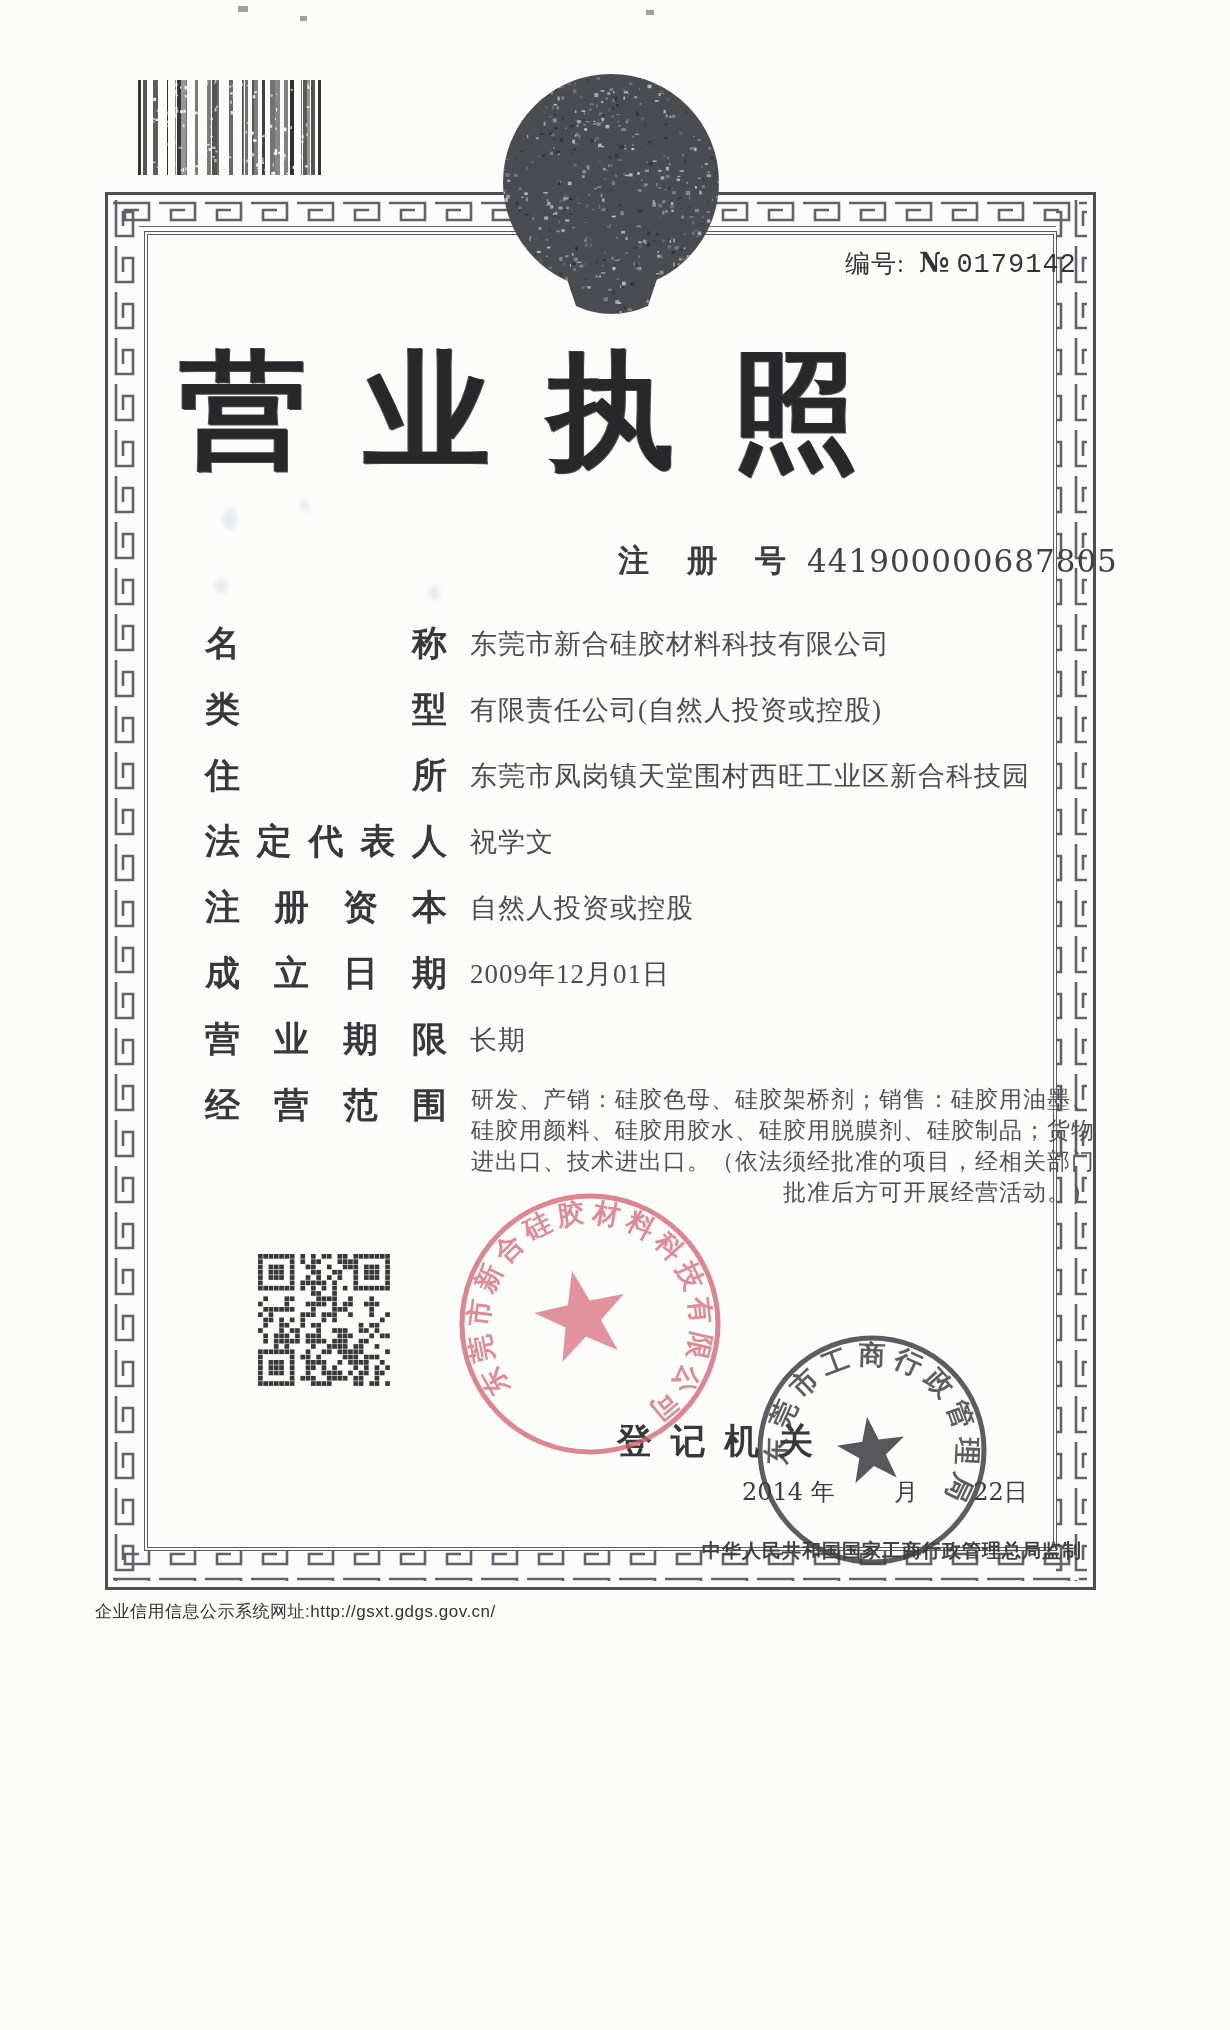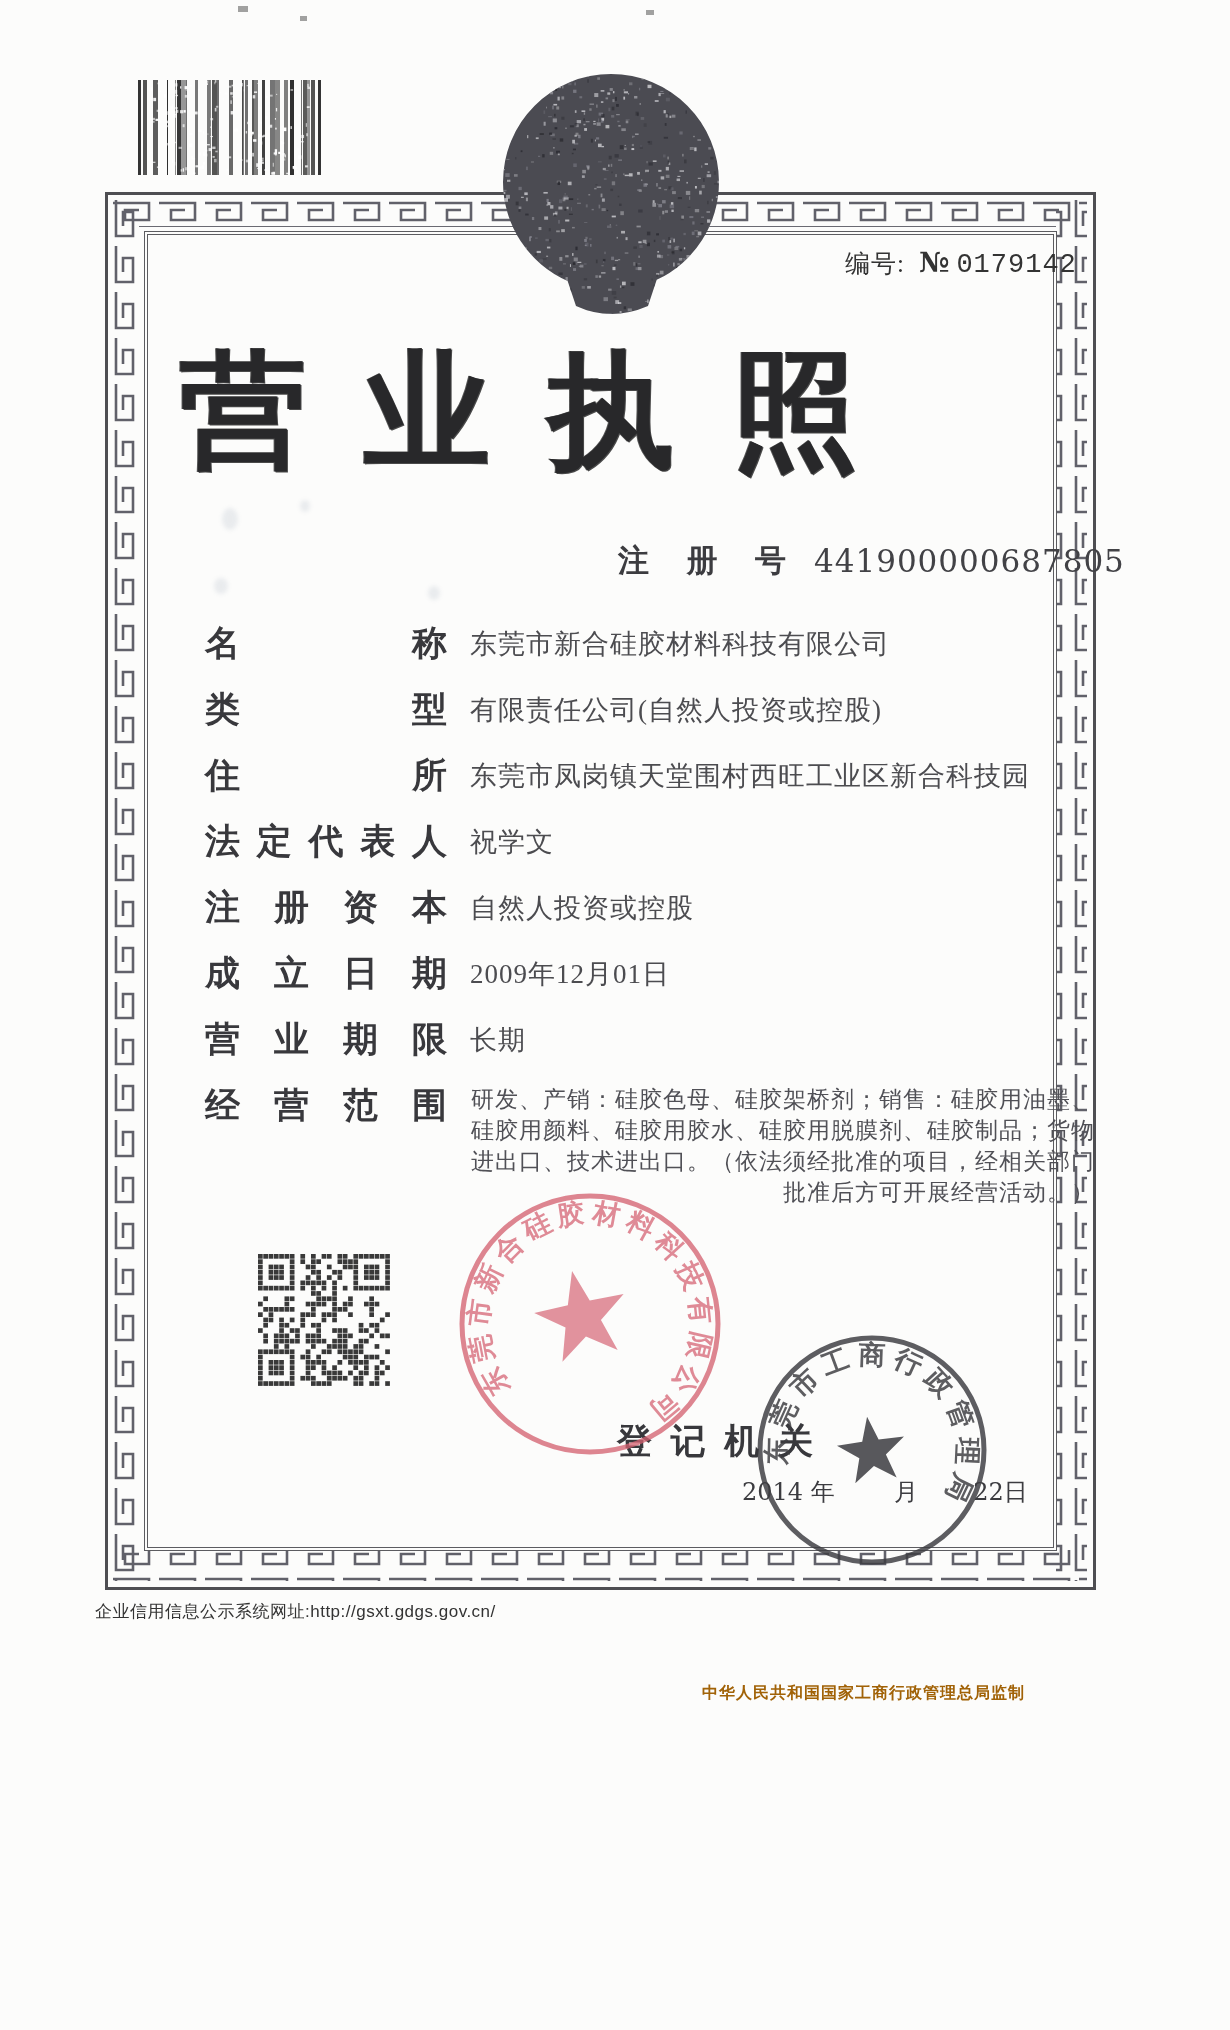--- a/index.html
+++ b/index.html
@@ -25,21 +25,21 @@
   
   #title{left:180px;top:328px;width:850px;text-align:left;
     font-family:"Liberation Sans",sans-serif;font-weight:bold;
     font-size:126px;letter-spacing:58px;color:#28282a;
     text-shadow:1px 1px 0 #4a4a4a, -1px 0 0 #555;
     white-space:nowrap;}
   
   #regrow{left:618px;top:540px;white-space:nowrap;}
   #regrow .rlabel{display:inline-flex;justify-content:space-between;width:168px;
     font-family:"Liberation Sans",sans-serif;font-weight:bold;font-size:31px;color:#3c3c40;vertical-align:middle;}
-  #regrow .rval{font-family:"DejaVu Serif",serif;font-size:31px;color:#424246;margin-left:28px;vertical-align:middle;letter-spacing:1px;}
+  #regrow .rval{font-family:"DejaVu Serif",serif;font-size:31px;color:#424246;margin-left:21px;vertical-align:middle;letter-spacing:1px;}
   
   .frow{position:absolute;left:205px;width:860px;}
   .flabel{display:flex;justify-content:space-between;width:242px;
     font-family:"Liberation Sans",sans-serif;font-weight:bold;font-size:35px;color:#38383c;
     position:absolute;left:0;top:0;}
   .fvalue{position:absolute;left:265px;top:6px;font-size:27px;color:#4c4c50;letter-spacing:1px;white-space:nowrap;}
   .fvalue.small{font-size:23px;line-height:31px;white-space:normal;width:625px;top:2px;color:#50505600;color:#505056;text-align:right;}
   
   #qr-wrap{left:258px;top:1250px;width:134px;height:138px;}
   
@@ -48,21 +48,21 @@
   
   #registry-row{left:617px;top:1418px;z-index:2;}
   #registry-row .rglabel{display:flex;justify-content:space-between;width:196px;
     font-family:"Liberation Sans",sans-serif;font-weight:bold;font-size:35px;color:#38383c;}
   #date-line{left:742px;top:1476px;font-size:24px;color:#3c3c40;z-index:2;white-space:nowrap;
     font-family:"DejaVu Serif",serif;}
   #date-line span{display:inline-block;}
   #date-line .gap1{width:44px;} #date-line .gap2{width:40px;}
   
   #footer-left{left:95px;top:1600px;font-size:17px;color:#333;font-family:"Liberation Sans",sans-serif;letter-spacing:.5px;}
-  #footer-right{left:702px;top:1683px;font-size:16px;color:#a16207;font-family:"Liberation Sans",sans-serif;font-weight:bold;letter-spacing:1px;}
+  #footer-right{left:702px;top:1538px;font-size:19px;color:#404040;font-family:"Liberation Sans",sans-serif;font-weight:bold;letter-spacing:1px;}
   
   .smudge{position:absolute;background:#7a8aa0;opacity:.14;border-radius:50%;filter:blur(2px);}
   .speck{position:absolute;background:#555;opacity:.55;}
 </style>
 </head>
 <body>
 
 <div class="smudge abs" style="left:222px;top:508px;width:16px;height:22px;"></div>
 <div class="smudge abs" style="left:214px;top:578px;width:14px;height:16px;"></div>
 <div class="smudge abs" style="left:428px;top:586px;width:12px;height:14px;"></div>

